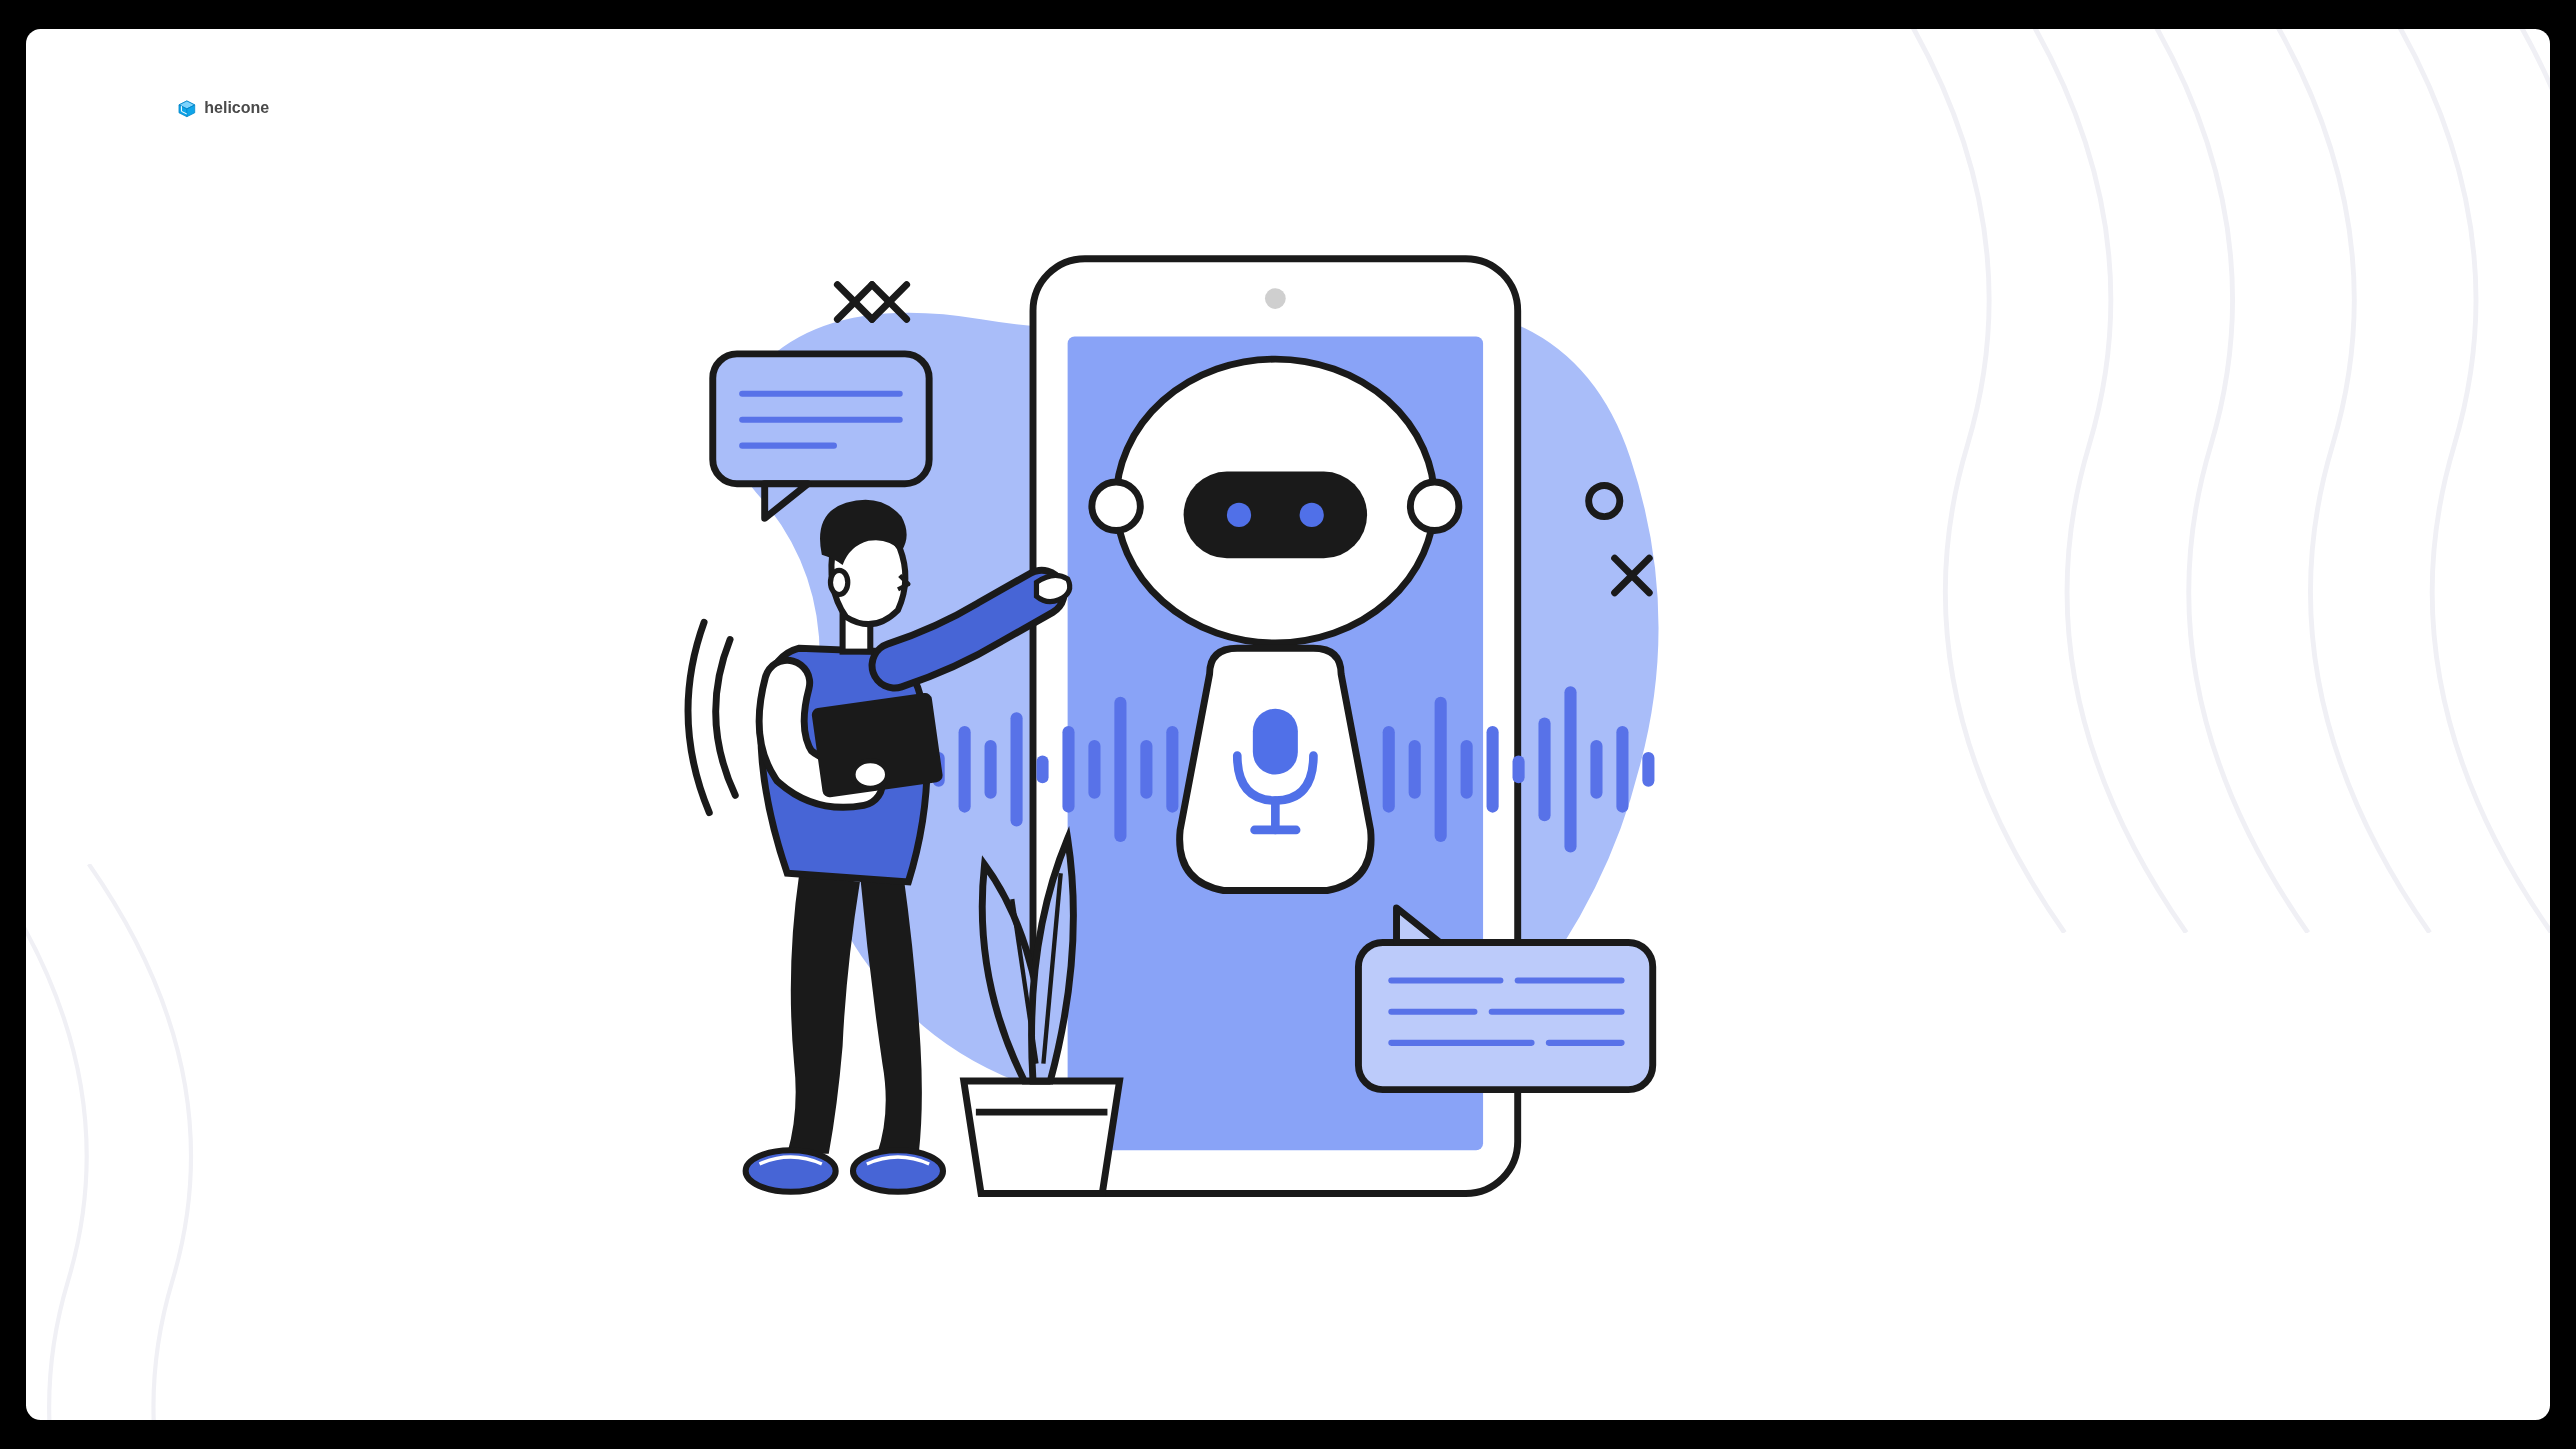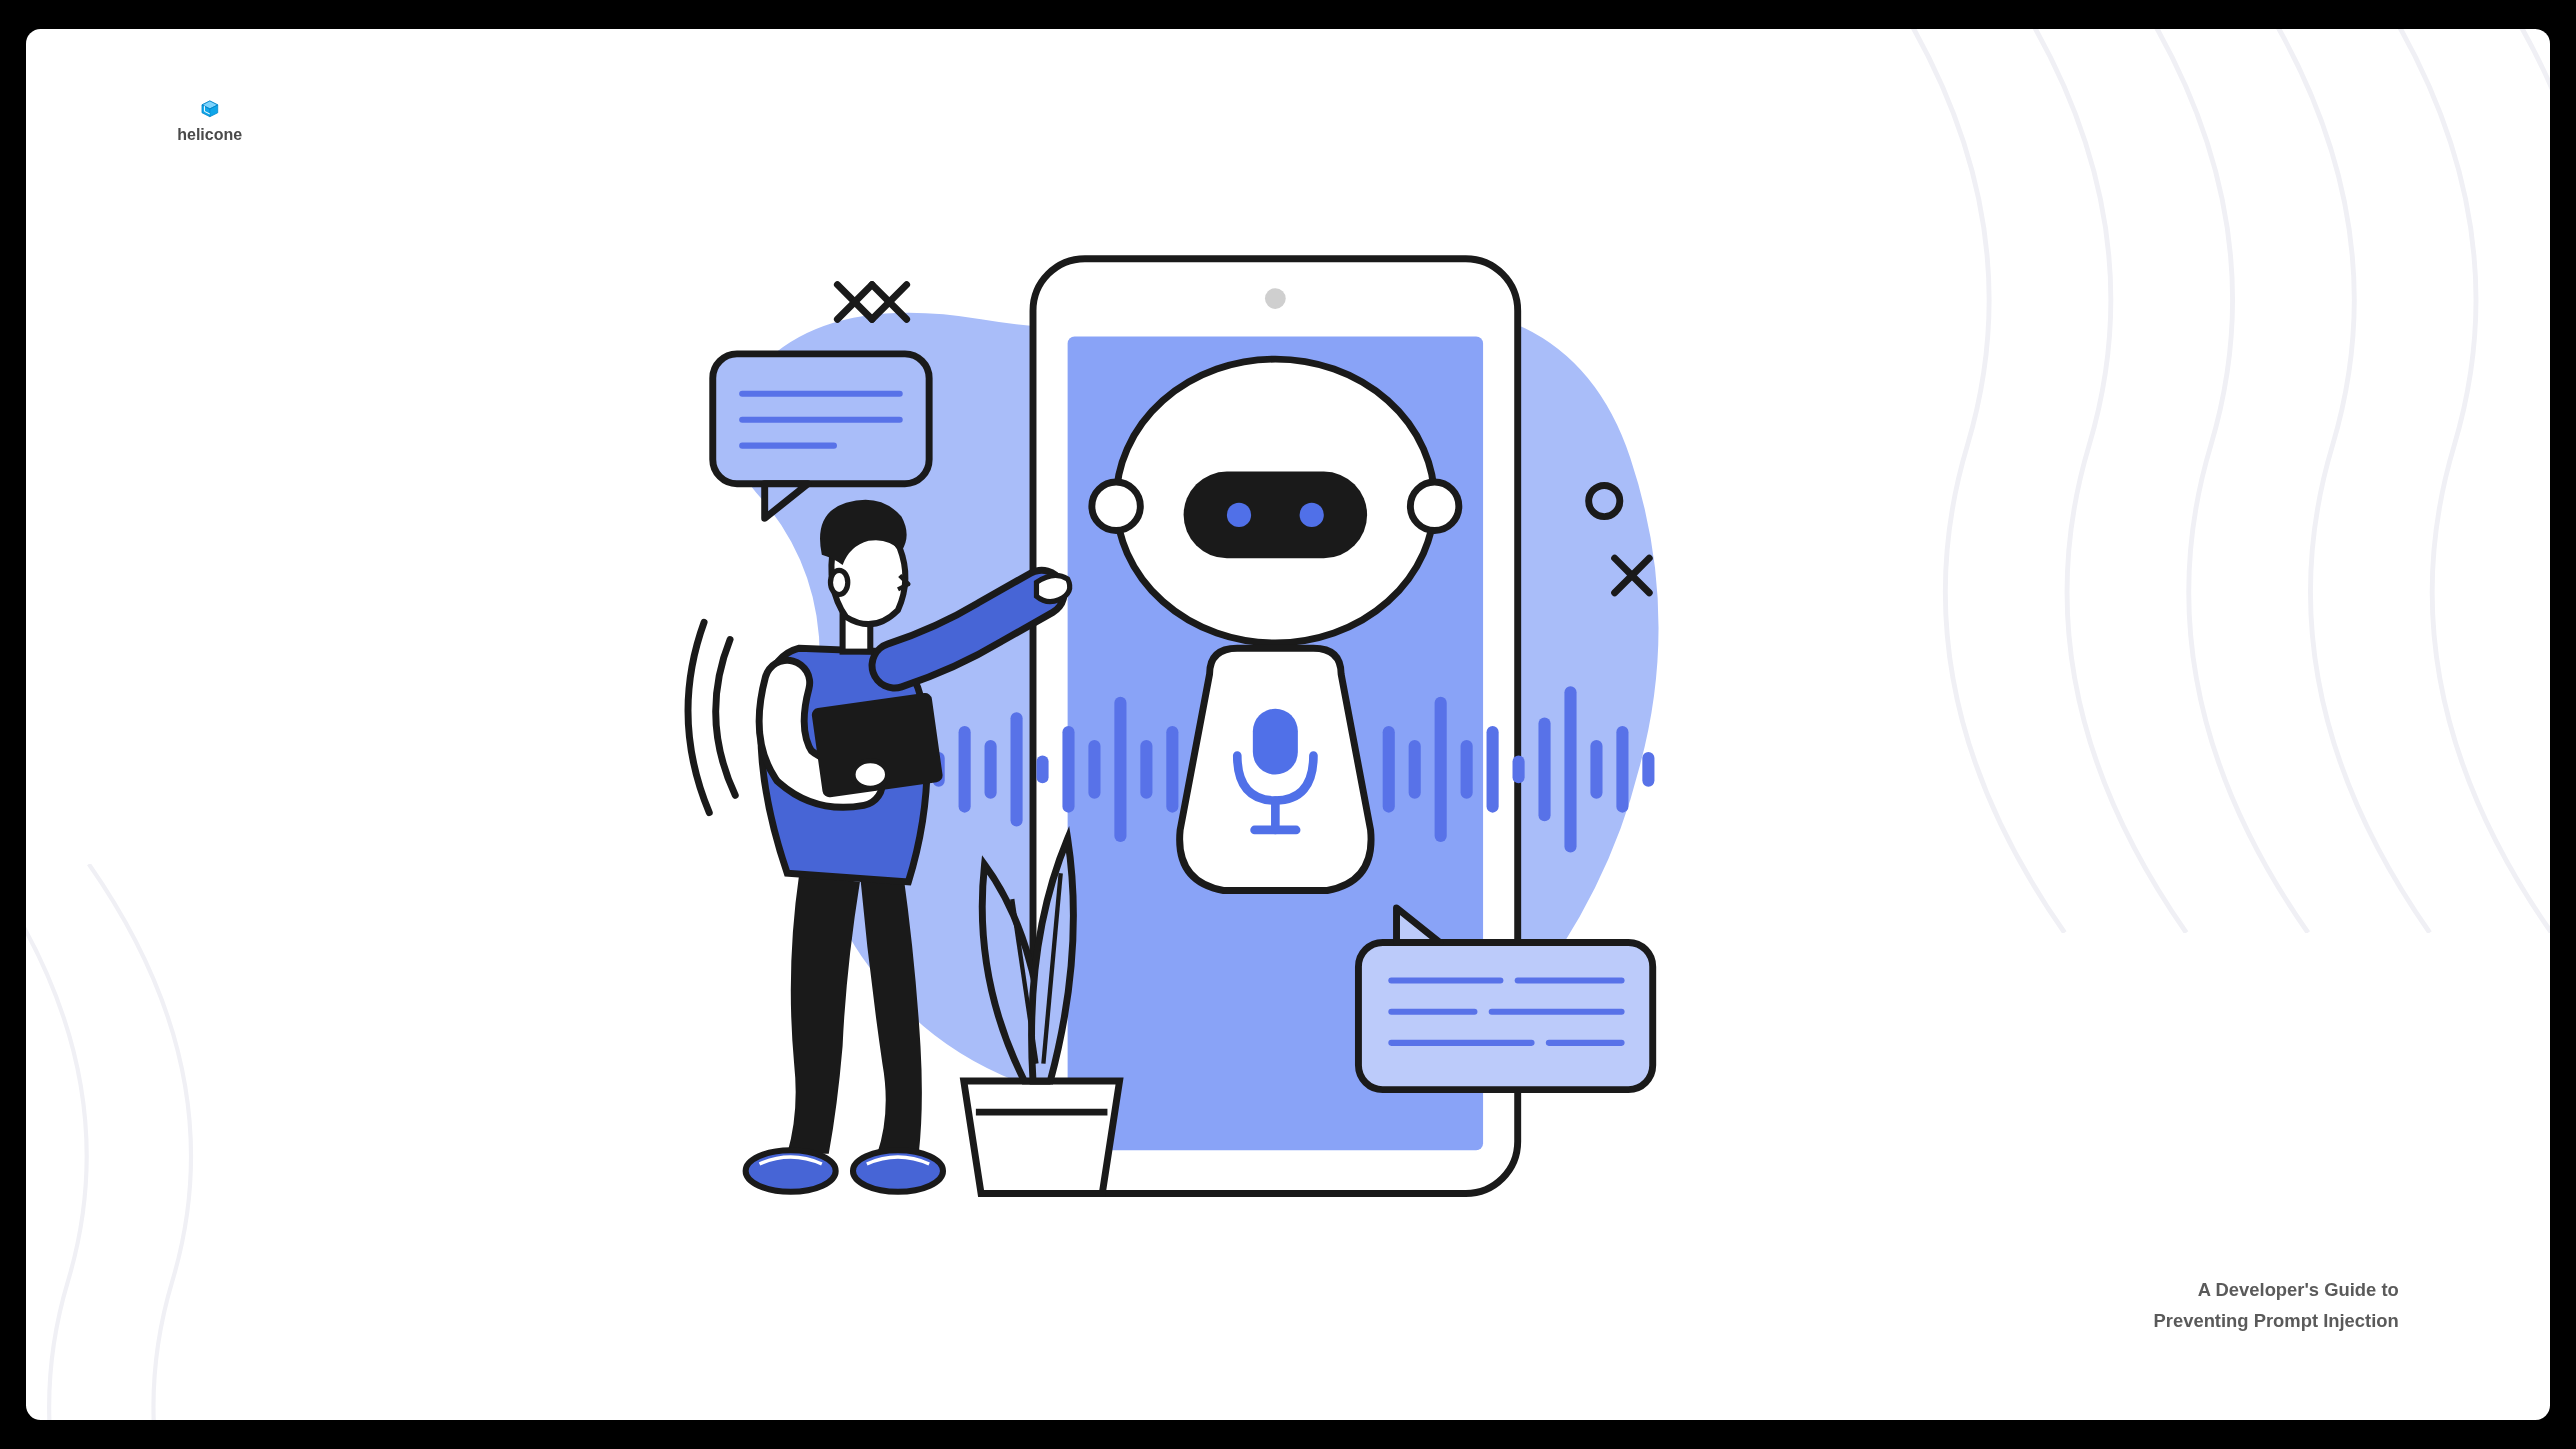--- a/index.html
+++ b/index.html
@@ -40,21 +40,20 @@
       height: 60%;
       pointer-events: none;
     }
     .logo-container {
       position: absolute;
       top: 5%;
       left: 6%;
       display: flex;
       align-items: center;
       gap: 7.4px;
-      flex-direction: column;
     }
     .logo-icon {
       width: 19.7px;
       height: 19.7px;
     }
     .logo-text {
       font-size: 16px;
       font-weight: 600;
       color: #4a4a4a;
     }
@@ -225,18 +224,14 @@
 
     <path d="M 250 540 L 340 540 L 330 605 L 260 605 Z" fill="#fff" stroke="#1a1a1a" stroke-width="4"></path>
     <line x1="257" y1="558" x2="333" y2="558" stroke="#1a1a1a" stroke-width="4"></line>
 
     <path d="M 285 540 Q 255 480 262 415 Q 295 460 298 540 Z" fill="#a9bdf9" stroke="#1a1a1a" stroke-width="4"></path>
     <path d="M 300 540 Q 320 465 310 400 Q 285 460 290 540 Z" fill="#a9bdf9" stroke="#1a1a1a" stroke-width="4"></path>
     <line x1="278" y1="435" x2="292" y2="530" stroke="#1a1a1a" stroke-width="2.5"></line>
     <line x1="306" y1="420" x2="296" y2="530" stroke="#1a1a1a" stroke-width="2.5"></line>
   </svg>
 
-  <div class="title-container">
-    <div class="title-line">A Developer's Guide to</div>
-    <div class="title-line">Preventing Prompt Injection</div>
-  </div>
 </div>
 
 
 </body></html>

